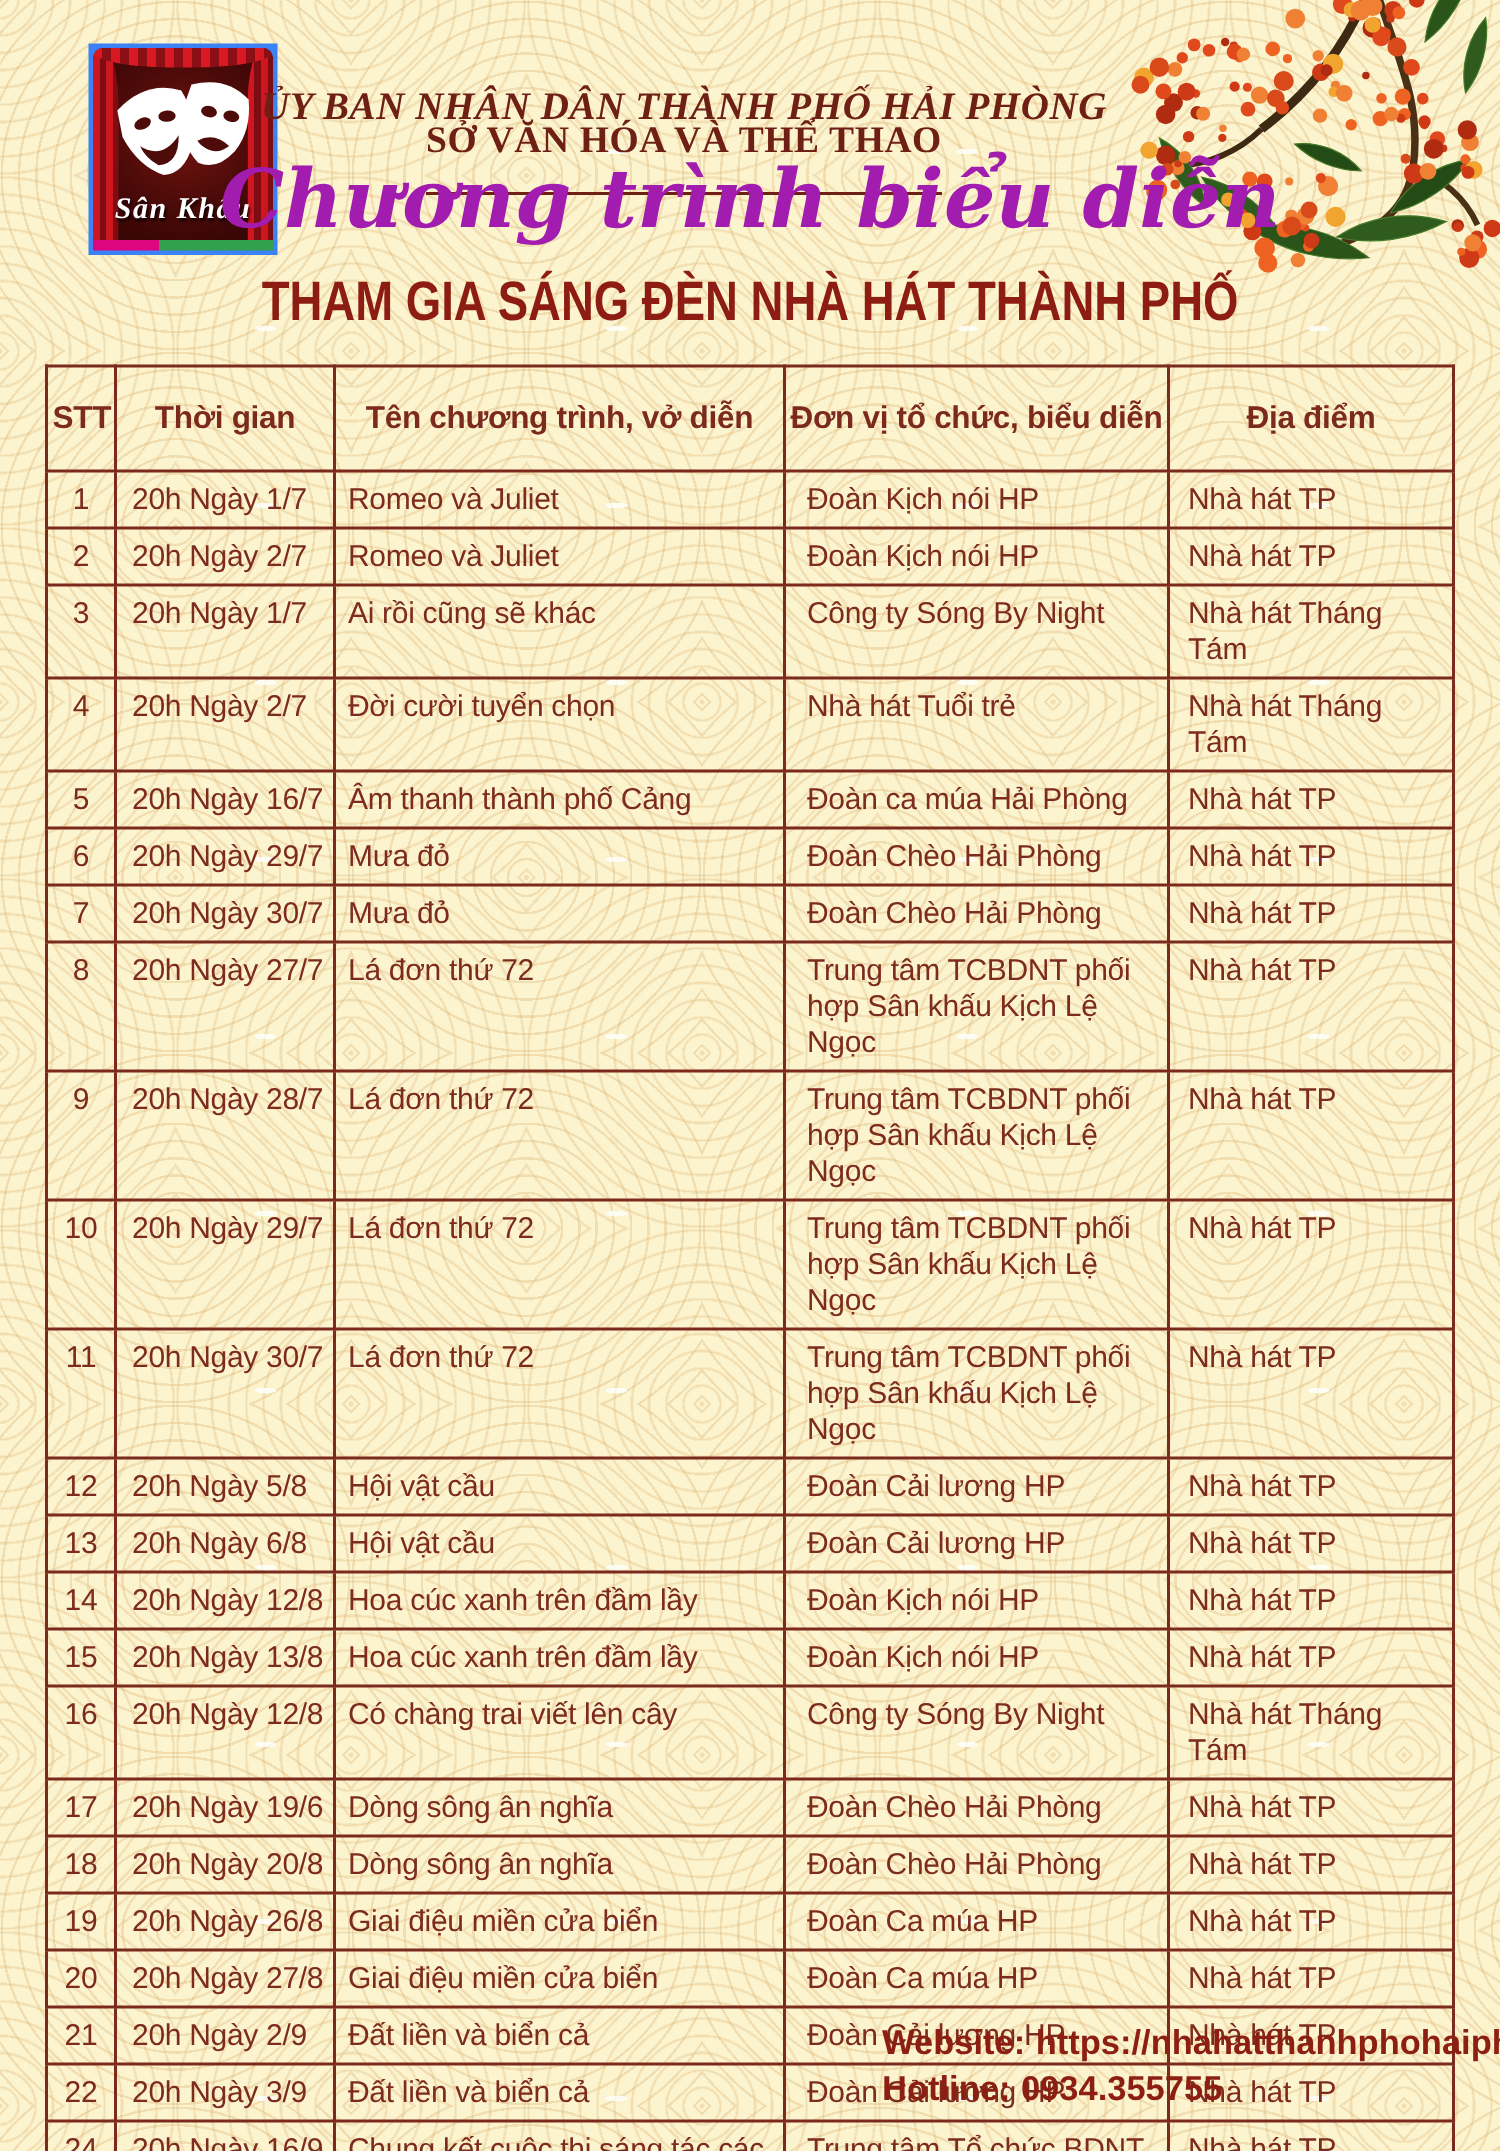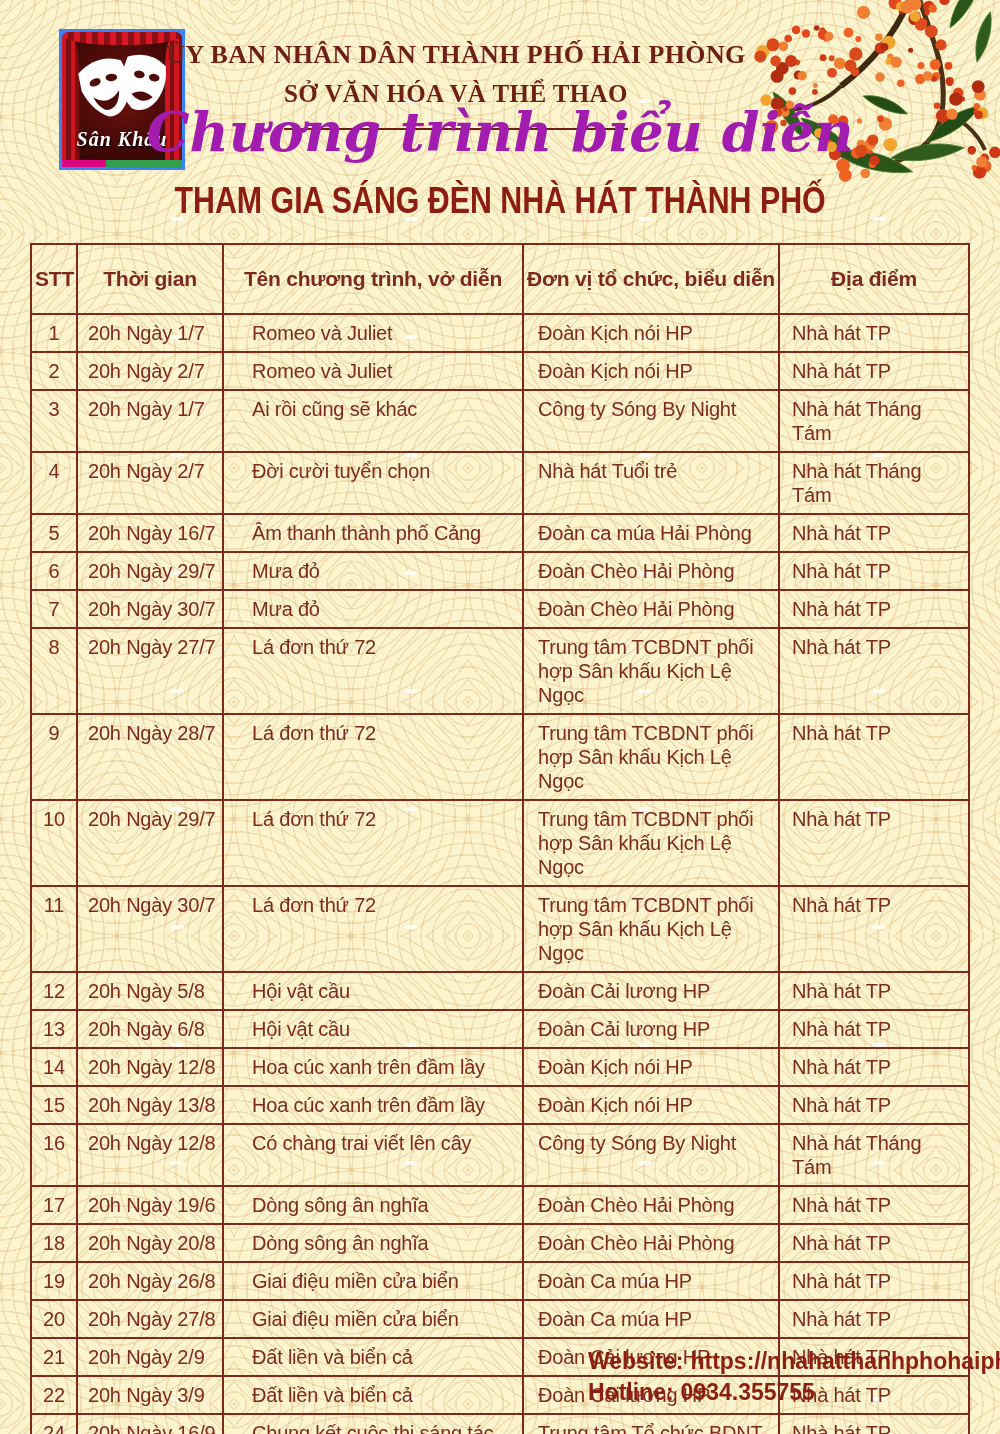--- a/index.html
+++ b/index.html
@@ -26,41 +26,41 @@
     background:repeating-linear-gradient(90deg,#d81823 0 6px,#8c0f16 6px 12px);
     border-radius:0 0 45% 45%/0 0 80% 80%;}
   .masks-svg{position:absolute;left:50%;top:15px;transform:translateX(-50%);}
   .logo-label{position:absolute;left:0;right:0;bottom:9px;text-align:center;color:#fff;
     font-family:"Liberation Serif",serif;font-style:italic;font-weight:700;font-size:20px;
     letter-spacing:1px;text-shadow:1px 2px 2px rgba(0,0,0,.85);}
   .logo-stripes{position:absolute;left:3px;right:3px;bottom:3px;height:7px;display:flex;}
   .stripe-magenta{width:37%;background:#dd0580;}
   .stripe-green{flex:1;background:#33a04d;}
   
-  .org-line1{position:absolute;top:40px;left:150px;width:612px;text-align:center;
-    font-family:"Liberation Serif",serif;font-weight:700;font-size:26px;color:#6e2014;letter-spacing:.4px;}
+  .org-line1{position:absolute;top:56px;left:150px;width:612px;text-align:center;
+    font-family:"Liberation Serif",serif;font-weight:700;font-size:26px;color:#6e2014;letter-spacing:.4px;font-style:italic;}
   .org-line2{position:absolute;top:80px;left:150px;width:612px;text-align:center;
     font-family:"Liberation Serif",serif;font-weight:700;font-size:25px;color:#6e2014;letter-spacing:.4px;}
   .org-line2 span{display:inline-block;border-bottom:2.5px solid #6e2014;padding-bottom:20px;}
   .script-title{position:absolute;top:100px;left:130px;width:740px;text-align:center;
     font-family:"DejaVu Serif",serif;font-style:italic;font-weight:700;font-size:54px;color:#a21caf;}
   .main-title{position:absolute;top:180px;left:0;width:1000px;text-align:center;color:#8d1c12;}
   .main-title span{display:inline-block;font-weight:700;font-size:37px;letter-spacing:0;
     transform:scaleX(.82);transform-origin:center;white-space:nowrap;}
   
   .flowers{position:absolute;top:0;right:0;}
   
   table.schedule{position:absolute;top:243px;left:30px;width:938px;border-collapse:collapse;table-layout:fixed;}
   .schedule th{height:36px;font-size:21px;font-weight:700;color:#7b2a1d;text-align:center;
     vertical-align:middle;border:2px solid #7b2a1d;padding:16px 3px;letter-spacing:-.2px;}
   .schedule td{border:2px solid #7b2a1d;font-size:20px;color:#7c2b1e;vertical-align:top;
     padding:6px 6px;line-height:24px;letter-spacing:-.2px;}
   td.c-stt{text-align:center;}
   td.c-time{padding-left:10px;}
-  td.c-show{padding-left:28px;}
+  td.c-show{padding-left:8px;}
   td.c-org{padding-left:14px;}
   td.c-venue{padding-left:12px;}
   
   .footer{position:absolute;left:588px;top:1346px;font-weight:700;font-size:23px;color:#8c1e12;line-height:31px;}
   .footer .line{white-space:nowrap;}
   .footer .val{margin-left:7px;}
 </style>
 </head>
 <body>
 

